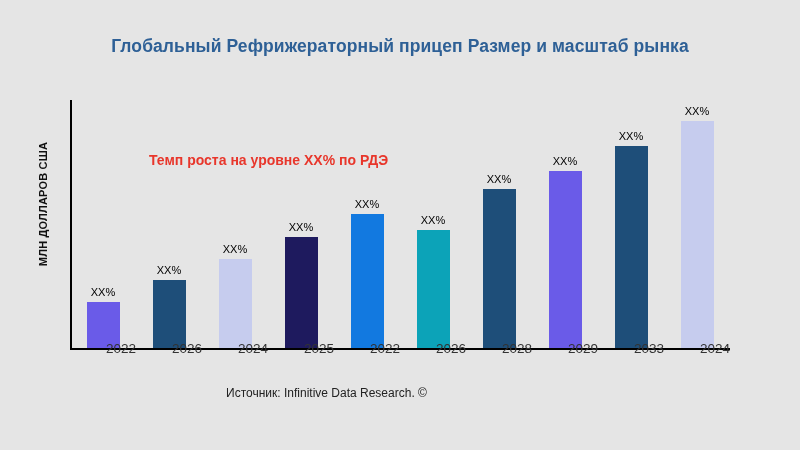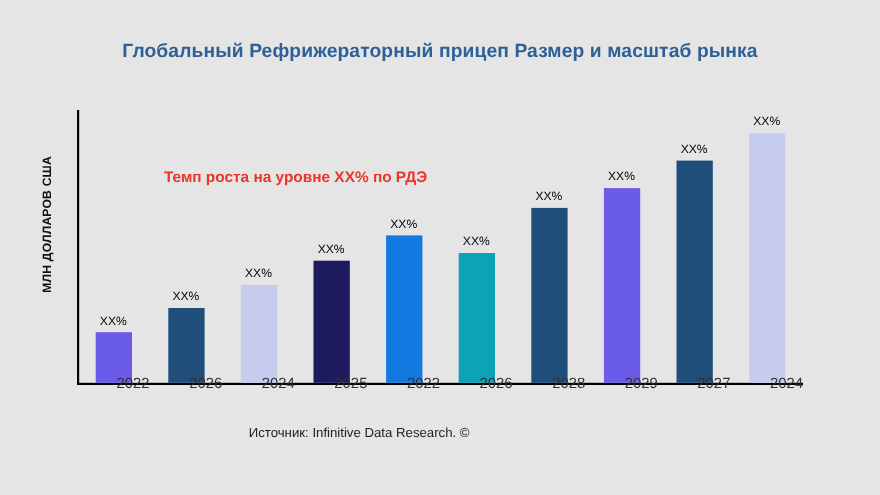--- a/index.html
+++ b/index.html
@@ -186,21 +186,21 @@
           <div class="tick-label">2028</div>
         </div>
         <div class="bar-slot" style="left: 462px;">
           <div class="bar" style="height: 177.568px; background: rgb(106, 91, 232);"></div>
           <div class="bar-label" style="bottom: 181.568px;">XX%</div>
           <div class="tick-label">2029</div>
         </div>
         <div class="bar-slot" style="left: 528px;">
           <div class="bar" style="height: 202.368px; background: rgb(30, 78, 121);"></div>
           <div class="bar-label" style="bottom: 206.368px;">XX%</div>
-          <div class="tick-label">2027</div>
+          <div class="tick-label">2033</div>
         </div>
         <div class="bar-slot" style="left: 594px;">
           <div class="bar" style="height: 227.168px; background: rgb(198, 204, 238);"></div>
           <div class="bar-label" style="bottom: 231.168px;">XX%</div>
           <div class="tick-label">2024</div>
         </div>
       </div>
   </div>
 
   <div id="source-note">Источник: Infinitive Data Research. ©</div>

